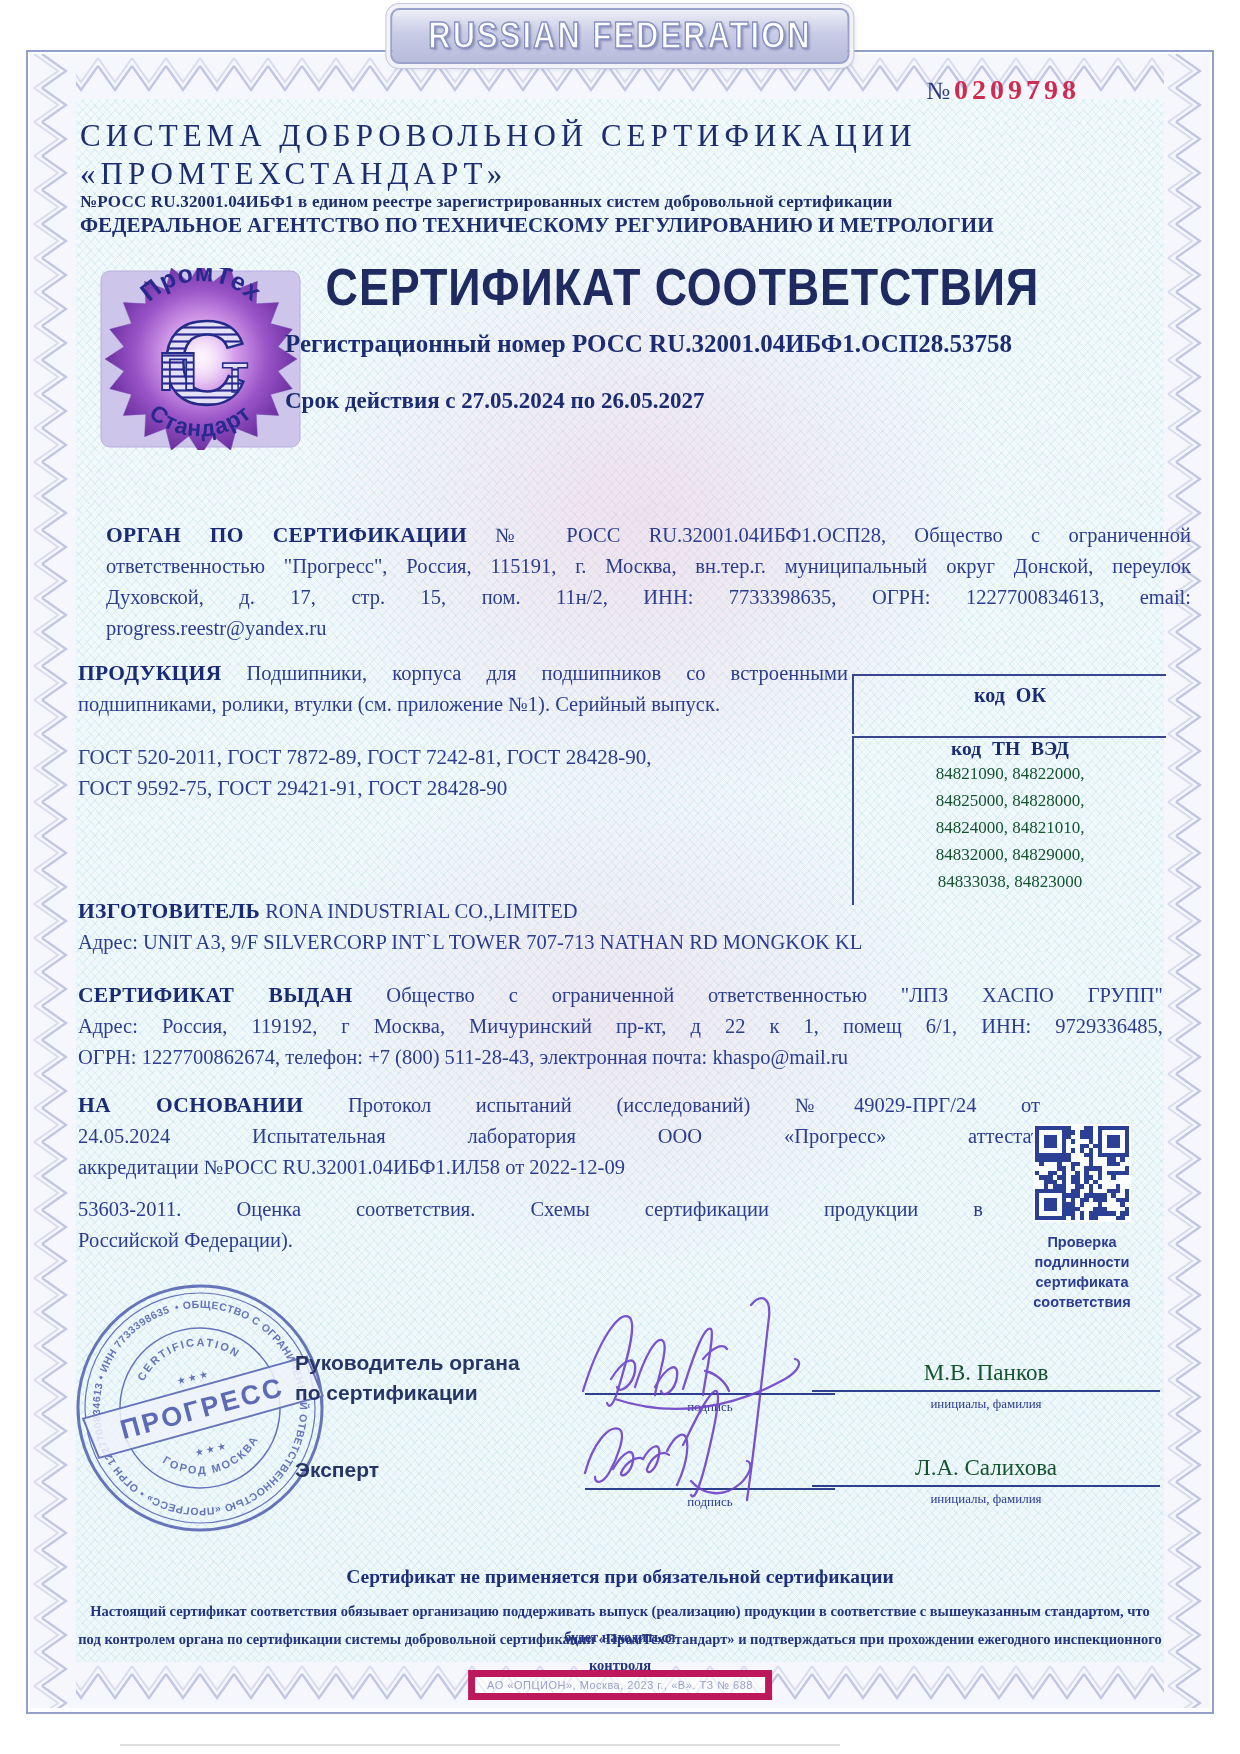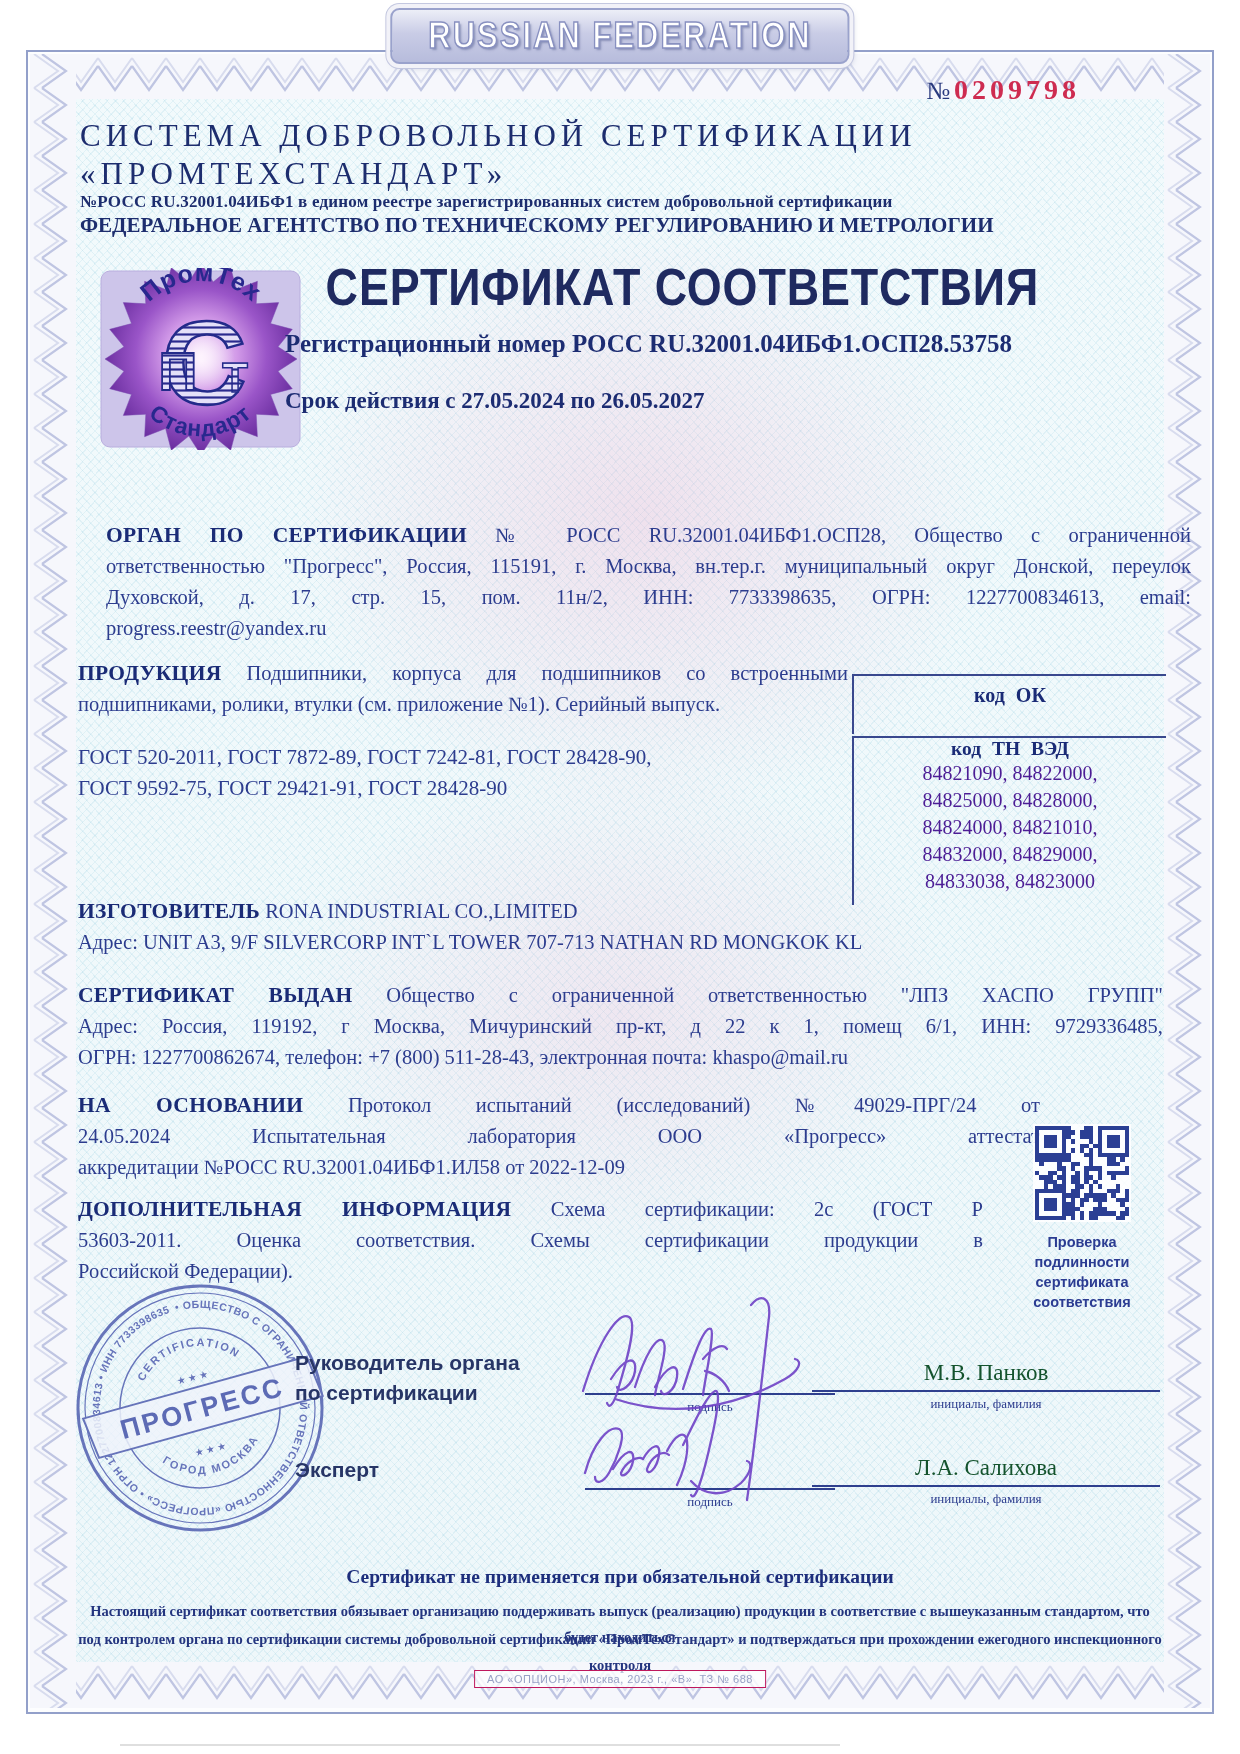--- a/index.html
+++ b/index.html
@@ -28,39 +28,39 @@
       transform:scaleX(.88);transform-origin:50% 50%;letter-spacing:1px;white-space:nowrap;}
   .regnum{position:absolute;left:285px;top:330px;font-size:25px;font-weight:bold;color:#1c2c72;}
   .validity{position:absolute;left:285px;top:388px;font-size:23px;font-weight:bold;color:#1c2c72;}
   .sec{position:absolute;left:78px;width:1085px;font-size:20.5px;line-height:31px;color:#2c3c8e;}
   .sec .lbl{font-weight:bold;color:#1a2b76;font-size:21.5px;letter-spacing:.3px;}
   .jline{text-align:justify;text-align-last:justify;}
   .lline{text-align:left;}
   .codebox{position:absolute;left:852px;width:312px;border-top:2px solid #39488e;border-left:2px solid #39488e;
       color:#1a2b76;text-align:center;}
   .codebox .cb-label{font-weight:bold;font-size:20px;padding-top:8px;word-spacing:6px;}
-  .codelines{font-size:20px;line-height:27px;color:#4c1d95;}
+  .codelines{font-size:17px;line-height:27px;color:#14532d;}
   .qr{display:grid;grid-template-columns:repeat(21,1fr);grid-auto-rows:1fr;width:94px;height:94px;
       margin:0 auto;background:rgba(255,255,255,.85);padding:2px;}
   .qr i{display:block;}
   .qr i.m{background:#2b3f94;}
   .qr-caption{margin-top:10px;text-align:center;font-family:"Liberation Sans",sans-serif;
       font-weight:bold;font-size:14.5px;line-height:20px;color:#2b3c92;}
   .role{position:absolute;left:295px;width:280px;font-family:"Liberation Sans",sans-serif;
       font-weight:bold;font-size:21px;line-height:30px;color:#273566;}
   .sigline{position:absolute;border-bottom:2px solid #2e3f8e;}
   .sigcap{position:absolute;text-align:center;font-size:13px;color:#2c3c8e;}
   .signame{position:absolute;text-align:center;font-size:23px;color:#14532d;}
   .foot-note{position:absolute;left:80px;top:1566px;width:1080px;text-align:center;
       font-weight:bold;font-size:19.5px;color:#1d2e7c;}
   .fine{position:absolute;left:74px;width:1092px;text-align:center;font-weight:bold;
       font-size:14.5px;line-height:26px;color:#24357f;}
   .printbox{position:absolute;top:1670px;left:50%;transform:translateX(-50%);
       font-family:"Liberation Sans",sans-serif;font-size:11px;letter-spacing:.5px;color:#98a2c6;
-      border:1px solid #be185d;background:rgba(255,255,255,.7);padding:2px 12px;white-space:nowrap;}
+      border:7px solid #be185d;background:rgba(255,255,255,.7);padding:2px 12px;white-space:nowrap;}
   .banner{position:absolute;left:50%;top:8px;transform:translateX(-50%);padding:8px 36px;
       background:linear-gradient(180deg,#eceef7,#c9cce6 45%,#b7bcdc);
       border:2px solid #9aa2cc;border-radius:9px;
       box-shadow:0 0 0 4px #f2f2f8,0 0 0 5px #c4c8e0,2px 3px 6px rgba(120,130,170,.5);}
   .banner-text{font-family:"Liberation Sans",sans-serif;font-weight:bold;font-size:31px;
       letter-spacing:2px;color:#ffffff;-webkit-text-stroke:1.3px #8890c0;
       text-shadow:2px 2px 2px rgba(90,100,150,.55);transform:scaleY(1.18);white-space:nowrap;}
   .docnum{position:absolute;left:860px;top:74px;width:220px;text-align:right;white-space:nowrap;}
   .docnum .nsign{font-size:25px;color:#2a3a7e;}
   .docnum .nval{font-size:28px;font-weight:bold;color:#ce2b50;letter-spacing:4px;}
@@ -199,21 +199,20 @@
     <div class="lline">ОГРН: 1227700862674, телефон: +7 (800) 511-28-43, электронная почта: khaspo@mail.ru</div>
   </div>
 
   <div class="sec" style="top:1090px;width:962px;">
     <div class="jline"><span class="lbl">НА ОСНОВАНИИ</span> <span>Протокол испытаний (исследований) №49029-ПРГ/24 от</span></div>
     <div class="jline">24.05.2024 Испытательная лаборатория ООО «Прогресс» аттестат</div>
     <div class="lline">аккредитации №РОСС RU.32001.04ИБФ1.ИЛ58 от 2022-12-09</div>
   </div>
 
   <div class="sec" style="top:1194px;width:905px;">
-    <div class="jline"><span class="lbl">ДОПОЛНИТЕЛЬНАЯ ИНФОРМАЦИЯ</span> <span>Схема сертификации: 2с (ГОСТ Р</span></div>
     <div class="jline">53603-2011. Оценка соответствия. Схемы сертификации продукции в</div>
     <div class="lline">Российской Федерации).</div>
   </div>
 
   <div style="position:absolute;left:1002px;top:1124px;width:160px;">
     <div class="qr">
         <i class="m"></i>
         <i class="m"></i>
         <i class="m"></i>
         <i class="m"></i>

